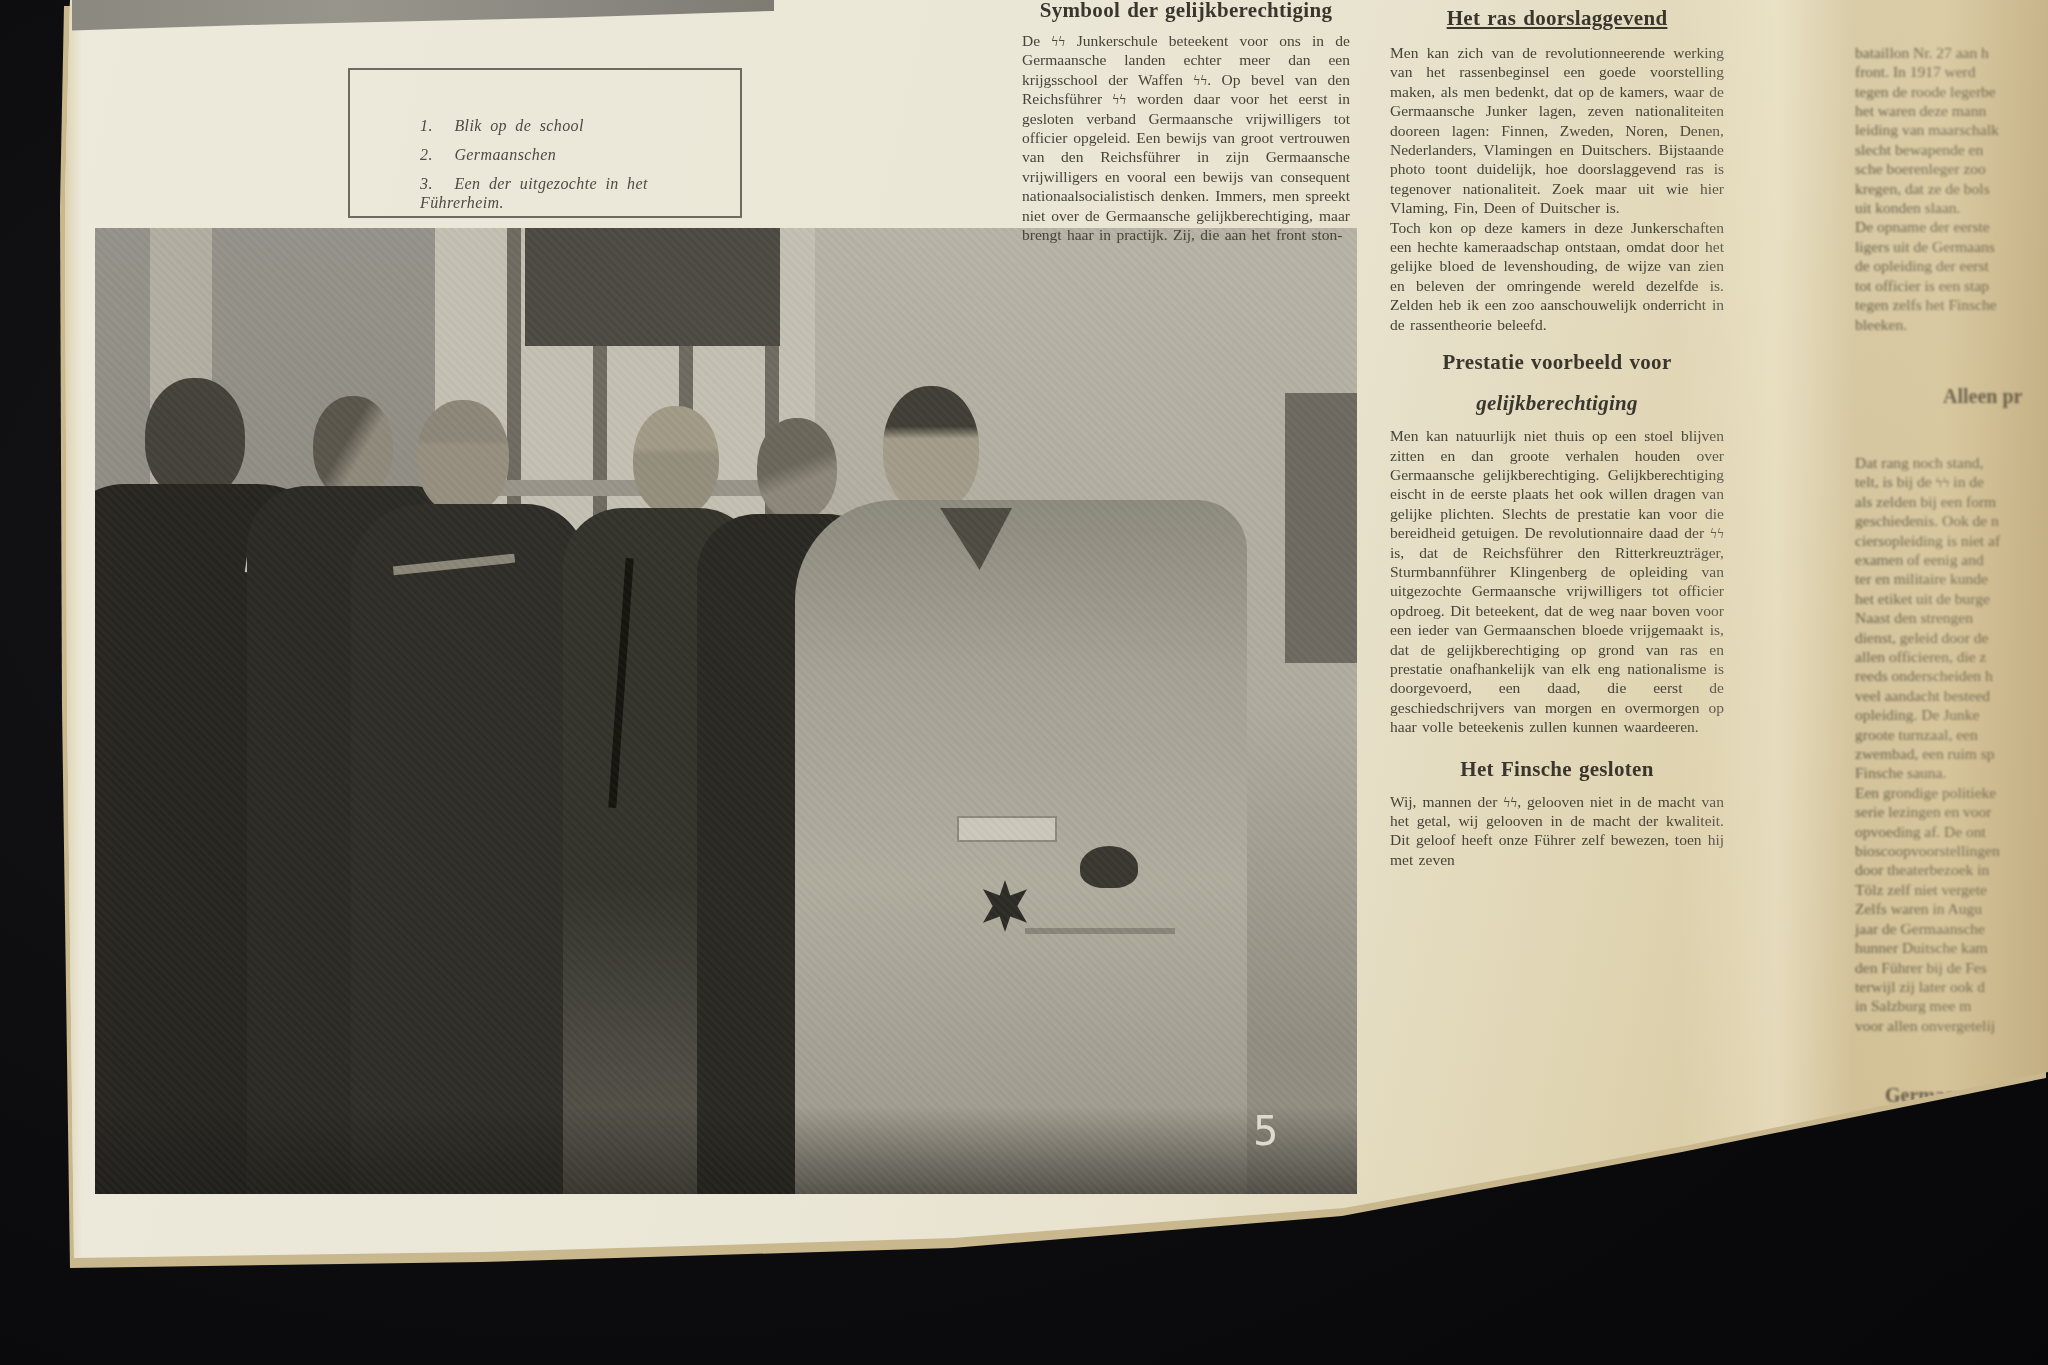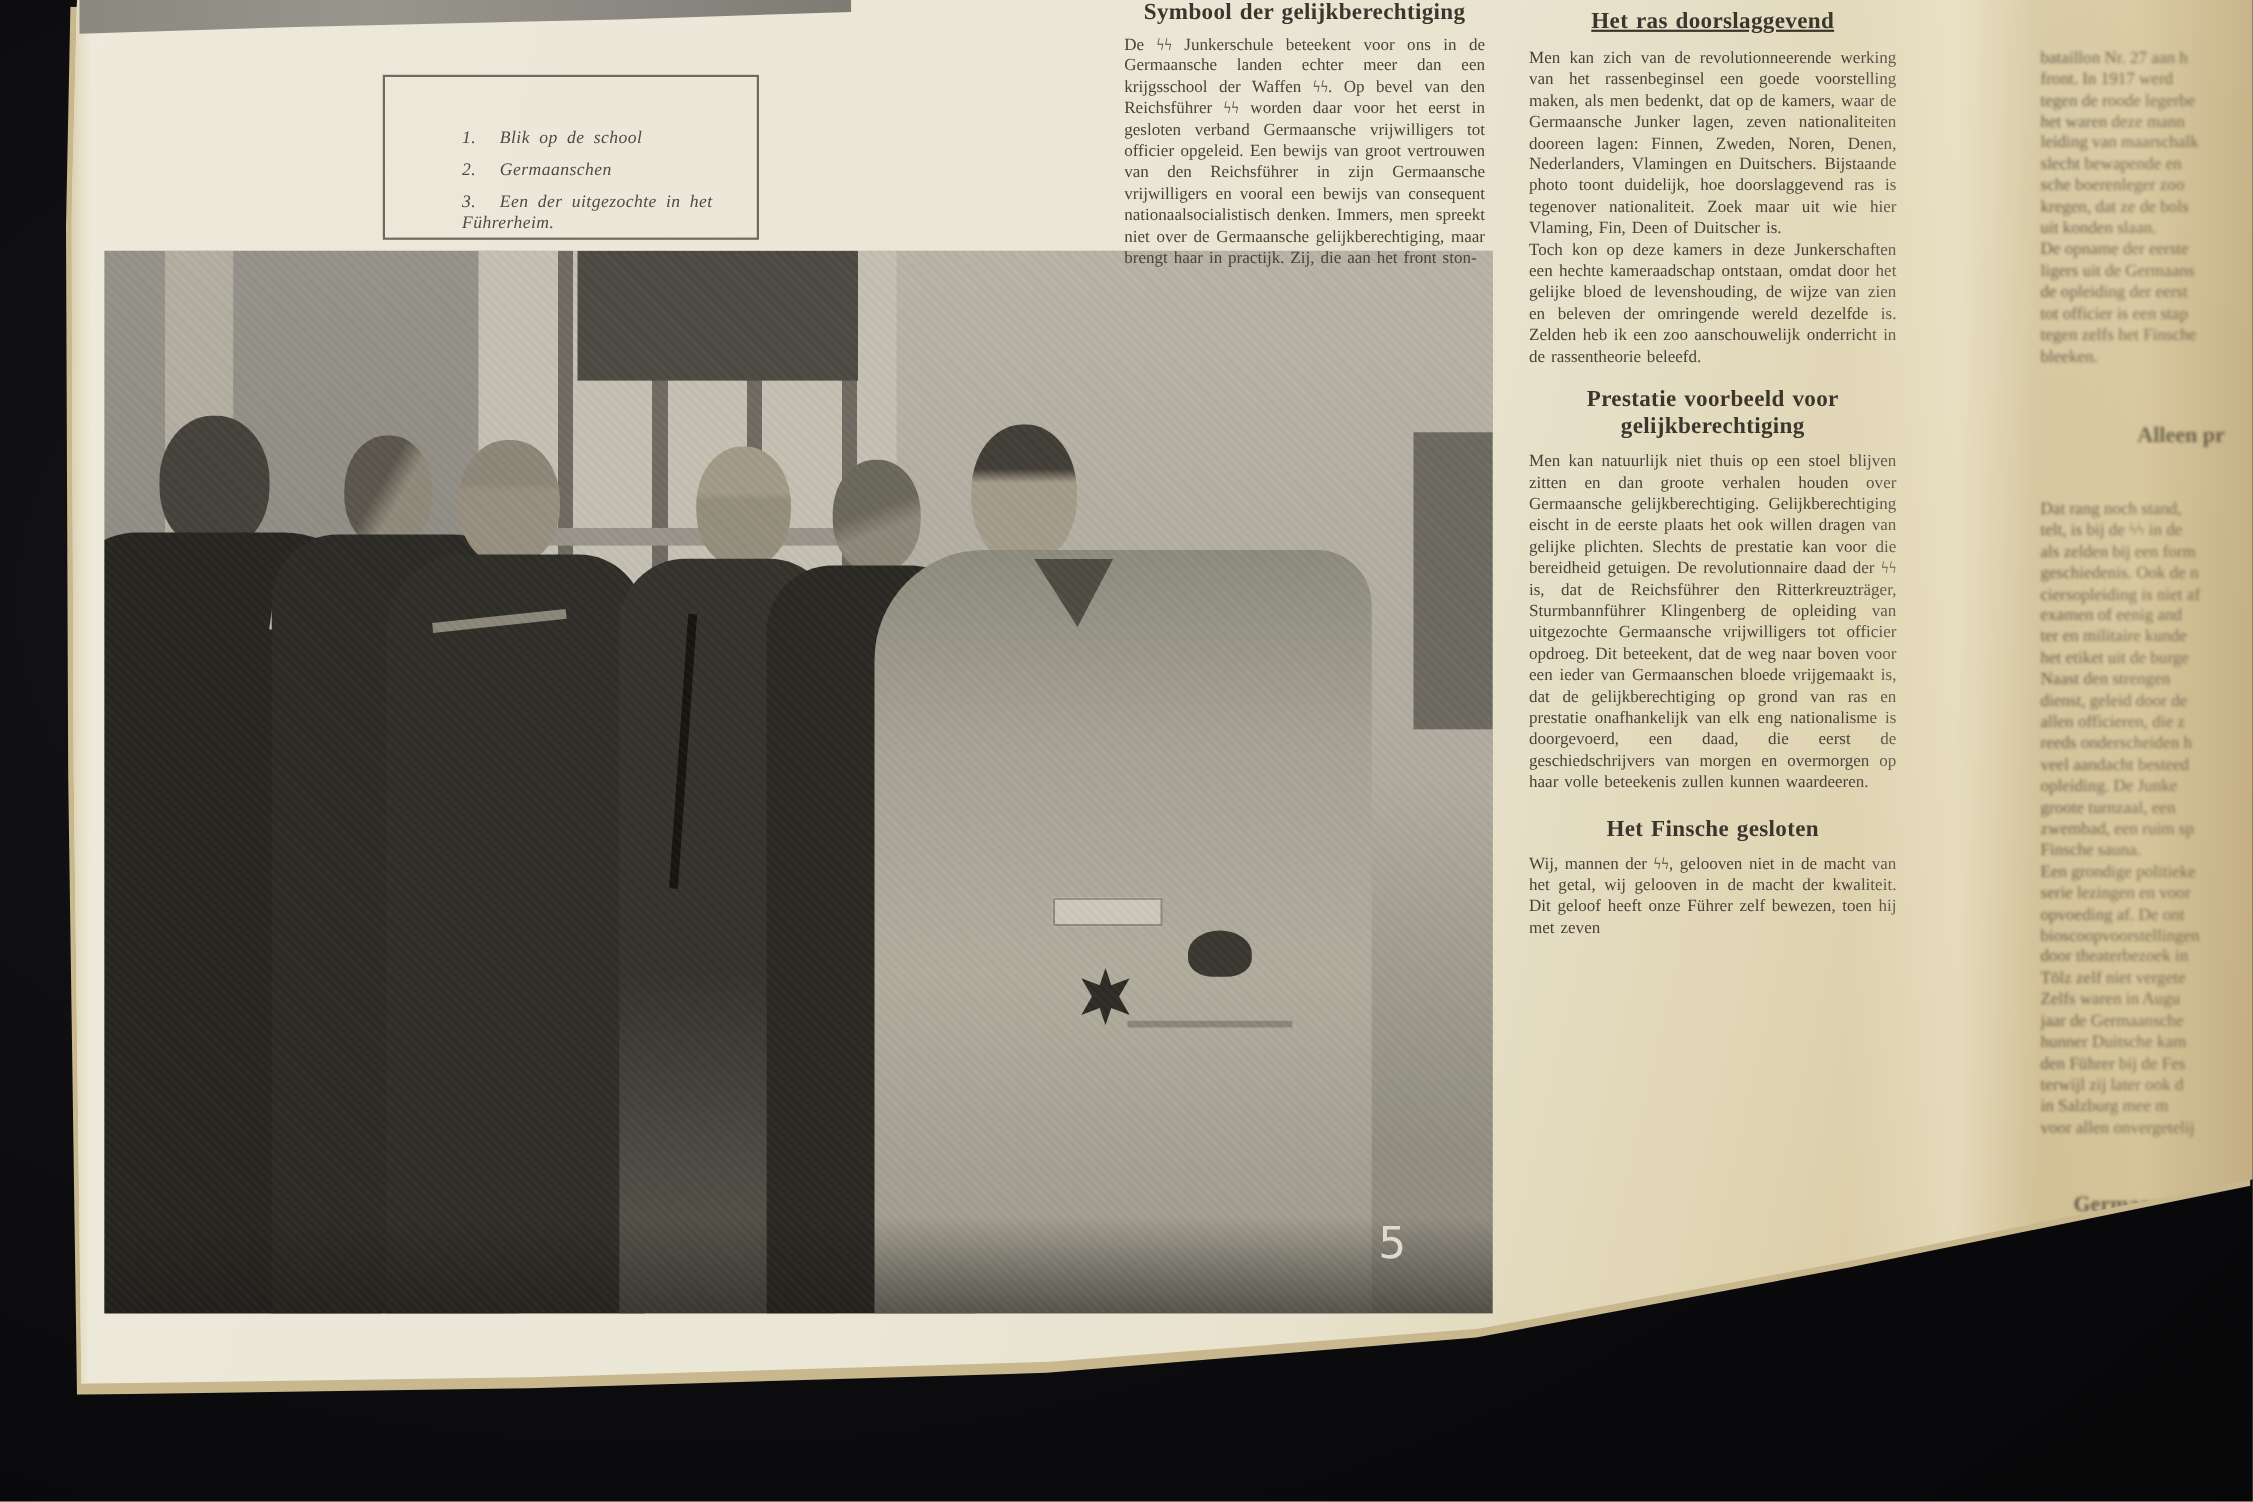--- a/index.html
+++ b/index.html
@@ -20,21 +20,21 @@
     background:linear-gradient(103deg,#ede9db 0%,#ebe7d7 42%,#e8e2cd 60%,#e0d5b3 76%,#d6c59c 90%,#d0bf95 100%);
     clip-path:polygon(12px 0,1990px 0,1990px 1072px,1626px 1146px,1286px 1208px,896px 1238px,426px 1252px,16px 1258px,9px 700px,7px 200px);
   }
   .left-edge{left:0;top:0;width:24px;height:100%;
     background:linear-gradient(90deg,#d2c298,#e3dcc2 55%,rgba(227,220,194,0));}
   
   .top-strip{left:14px;top:0;width:702px;height:34px;
     background:linear-gradient(90deg,#8b8880,#98958c 38%,#8b8881 72%,#7e7b73);
     clip-path:polygon(0 0,100% 0,100% 32%,70% 52%,28% 72%,0 90%);}
   
-  .caption-box{left:290px;top:68px;width:342px;height:150px;border:2px solid #6e6a5e;
+  .caption-box{left:290px;top:68px;width:394px;height:150px;border:2px solid #6e6a5e;
     padding:46px 0 0 70px;box-sizing:border-box;}
   .caption-row{font-style:italic;font-size:16px;line-height:19px;color:#4e4a41;
     margin-bottom:10px;letter-spacing:.4px;word-spacing:4px;}
   .caption-row .num{display:inline-block;width:26px;}
   
   .photo{left:37px;top:228px;width:1262px;height:966px;overflow:hidden;
     background:linear-gradient(100deg,#8f8c82,#9d9a8e 35%,#aaa699 65%,#9e9a8d);}
   .p-wall-left{left:0;top:0;width:360px;height:100%;background:linear-gradient(180deg,#95928a,#8b887e 60%,#6f6c63);}
   .p-wall-right{left:700px;top:0;width:562px;height:100%;background:linear-gradient(180deg,#b7b3a6,#afab9e 50%,#918d81 85%);}
   .p-frame-left{left:55px;top:0;width:62px;height:640px;background:#b2aea1;}
@@ -74,21 +74,21 @@
   .photo-number{left:1158px;top:880px;font:400 40px "DejaVu Sans","Liberation Sans",sans-serif;color:#dedacc;}
   
   .col{color:#474338;font-size:15.5px;line-height:19.4px;text-align:justify;word-spacing:1.5px;}
   .col p{margin:0;}
   .col .h{font-weight:700;text-align:center;color:#3a362d;font-size:21px;line-height:25px;letter-spacing:.3px;}
   .col1{left:964px;top:-2px;width:328px;}
   .col1 .h{margin:0 0 8px;}
   .col2{left:1332px;top:4px;width:334px;}
   .col2 .h1{margin:2px 0 12px;text-decoration:underline;}
   .col2 .h2{margin:16px 0 0;}
-  .col2 .h2b{margin:0 0 10px;}
+  .col2 .h2b{margin:16px 0 10px;font-style:italic;}
   .col2 .h3{margin:20px 0 10px;}
   
   .col3{left:1797px;top:4px;width:236px;color:#5a5342;font-size:15.5px;line-height:19.4px;
     filter:blur(1.3px);opacity:.92;white-space:pre;overflow:visible;}
   .col3 .block{white-space:pre;}
   .col3 .c3h{font-weight:700;font-size:20px;color:#4a4437;}
   .c3h-1{margin:14px 0 8px 88px;}
   .c3h-2{margin:12px 0 8px 30px;}
   .fold{left:1620px;top:0;width:380px;height:1365px;pointer-events:none;
     background:linear-gradient(90deg,rgba(240,232,205,0) 0,rgba(250,246,228,.35) 26%,rgba(150,122,70,.08) 46%,rgba(214,195,150,.22) 70%,rgba(150,120,70,.28) 100%);}

